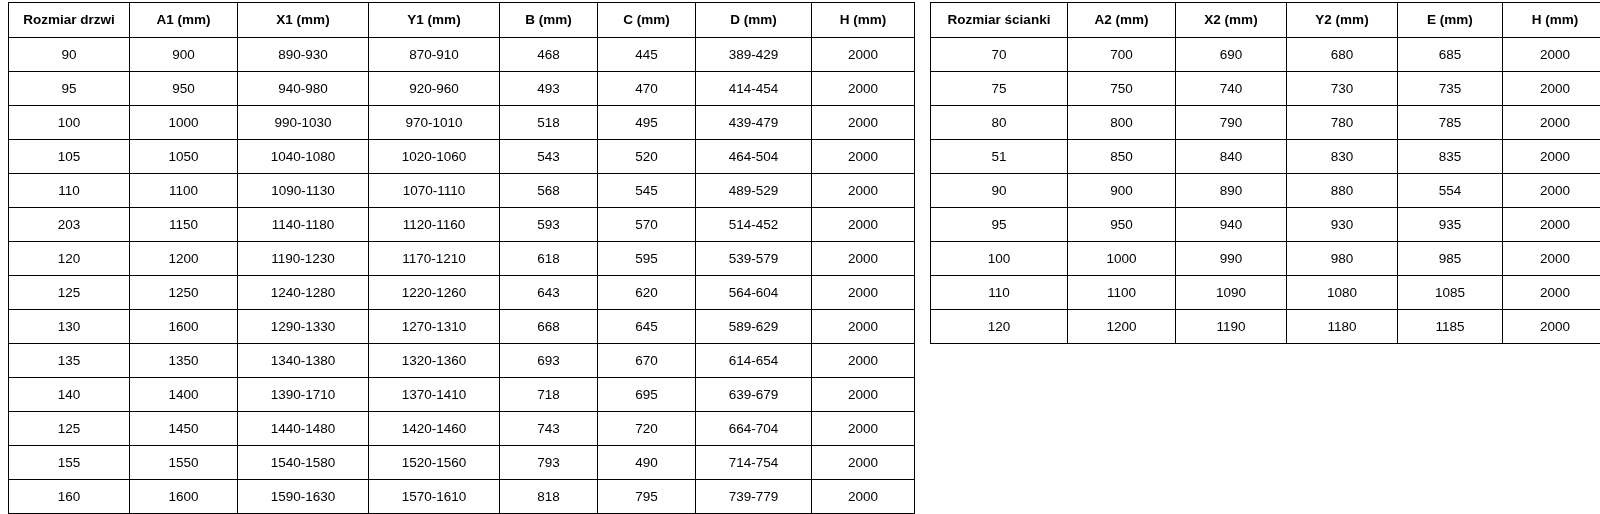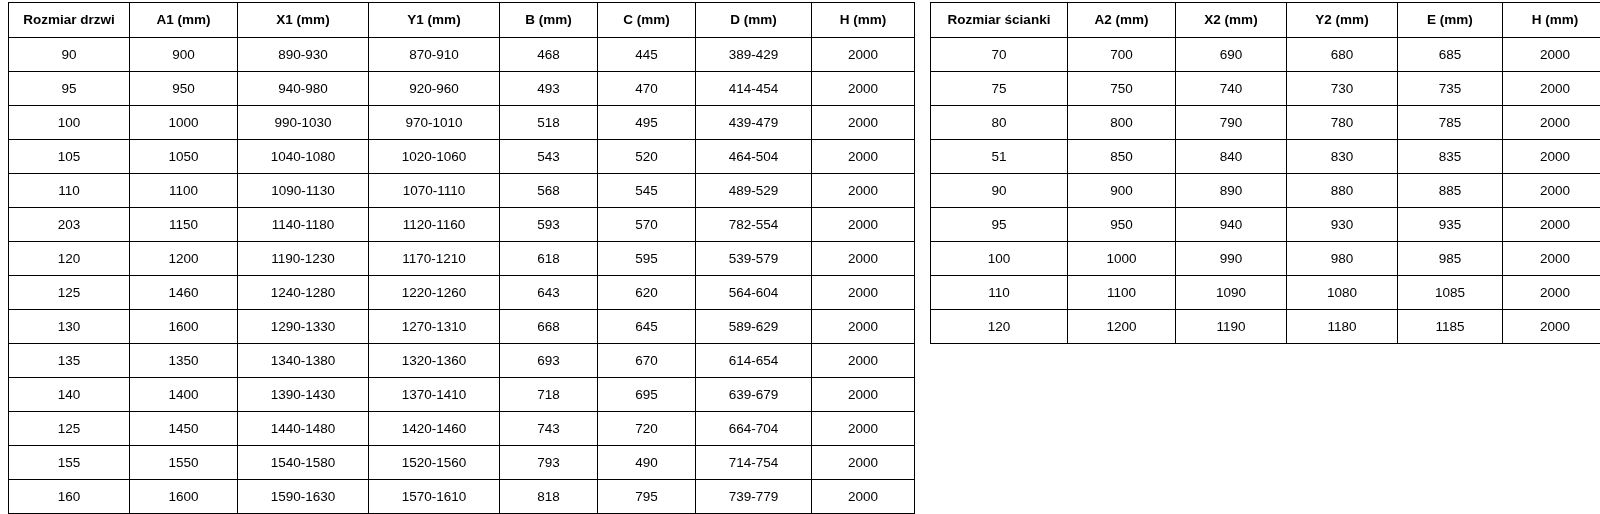--- a/index.html
+++ b/index.html
@@ -149,36 +149,36 @@
             <td>489-529</td>
             <td>2000</td>
           </tr>
           <tr>
             <td>203</td>
             <td>1150</td>
             <td>1140-1180</td>
             <td>1120-1160</td>
             <td>593</td>
             <td>570</td>
-            <td>782-554</td>
+            <td>514-452</td>
             <td>2000</td>
           </tr>
           <tr>
             <td>120</td>
             <td>1200</td>
             <td>1190-1230</td>
             <td>1170-1210</td>
             <td>618</td>
             <td>595</td>
             <td>539-579</td>
             <td>2000</td>
           </tr>
           <tr>
             <td>125</td>
-            <td>1460</td>
+            <td>1250</td>
             <td>1240-1280</td>
             <td>1220-1260</td>
             <td>643</td>
             <td>620</td>
             <td>564-604</td>
             <td>2000</td>
           </tr>
           <tr>
             <td>130</td>
             <td>1600</td>
@@ -195,21 +195,21 @@
             <td>1340-1380</td>
             <td>1320-1360</td>
             <td>693</td>
             <td>670</td>
             <td>614-654</td>
             <td>2000</td>
           </tr>
           <tr>
             <td>140</td>
             <td>1400</td>
-            <td>1390-1430</td>
+            <td>1390-1710</td>
             <td>1370-1410</td>
             <td>718</td>
             <td>695</td>
             <td>639-679</td>
             <td>2000</td>
           </tr>
           <tr>
             <td>125</td>
             <td>1450</td>
             <td>1440-1480</td>
@@ -294,21 +294,21 @@
             <td>840</td>
             <td>830</td>
             <td>835</td>
             <td>2000</td>
           </tr>
           <tr>
             <td>90</td>
             <td>900</td>
             <td>890</td>
             <td>880</td>
-            <td>885</td>
+            <td>554</td>
             <td>2000</td>
           </tr>
           <tr>
             <td>95</td>
             <td>950</td>
             <td>940</td>
             <td>930</td>
             <td>935</td>
             <td>2000</td>
           </tr>

